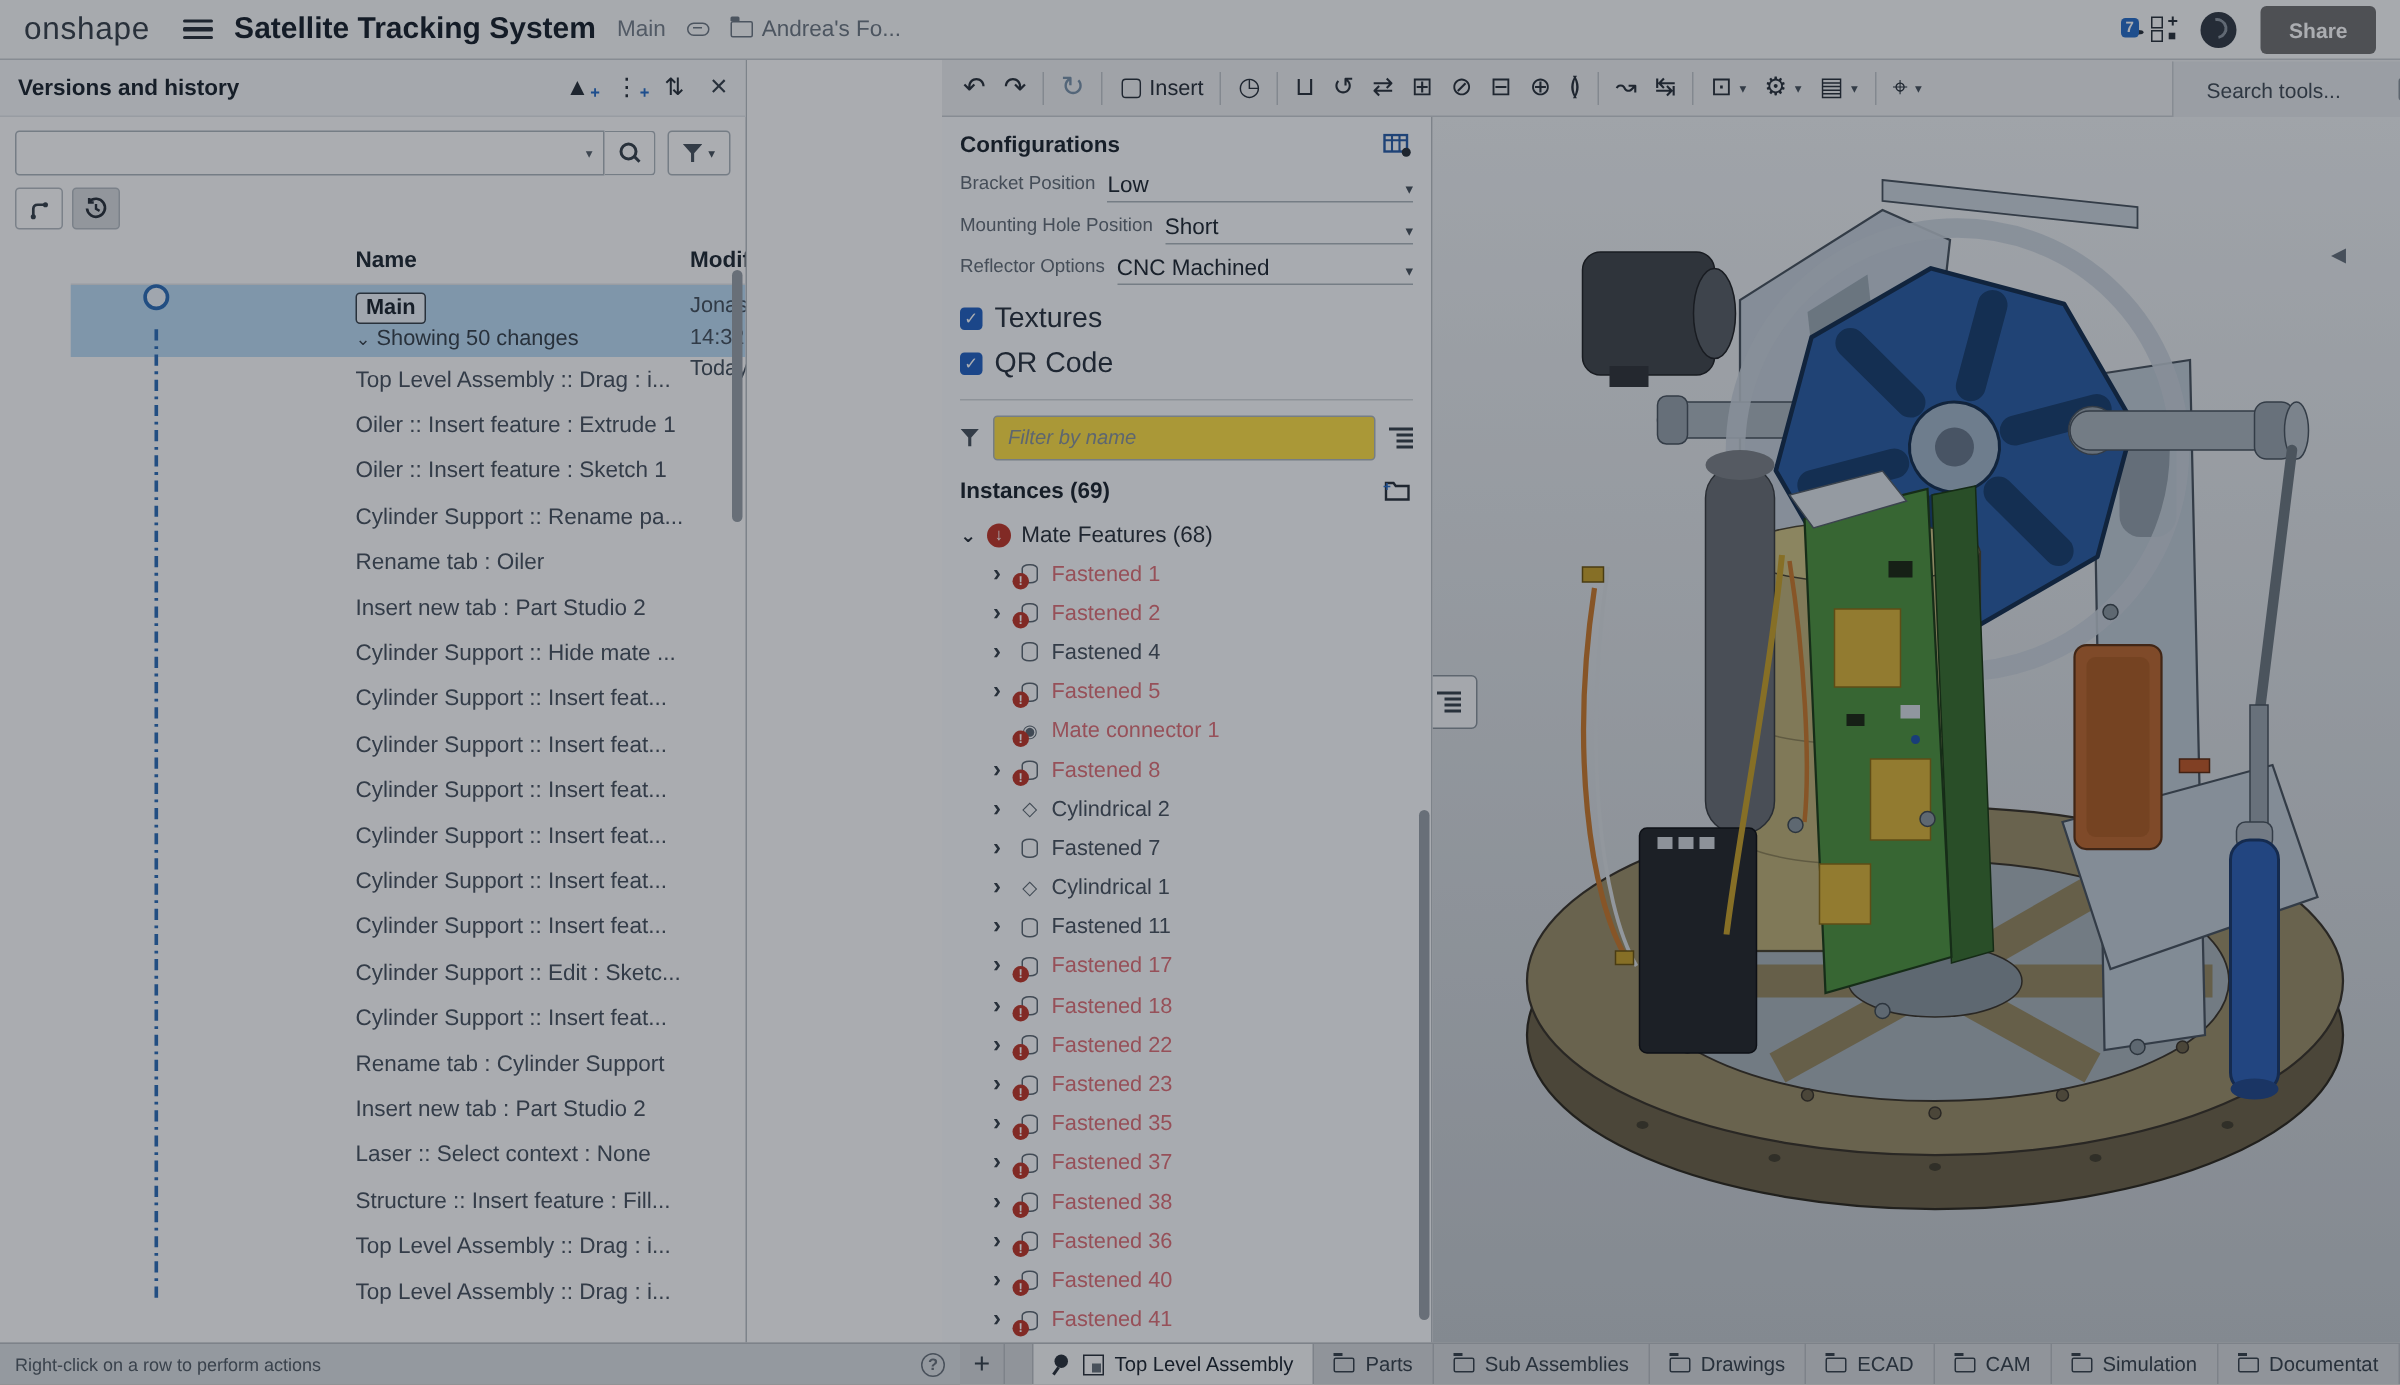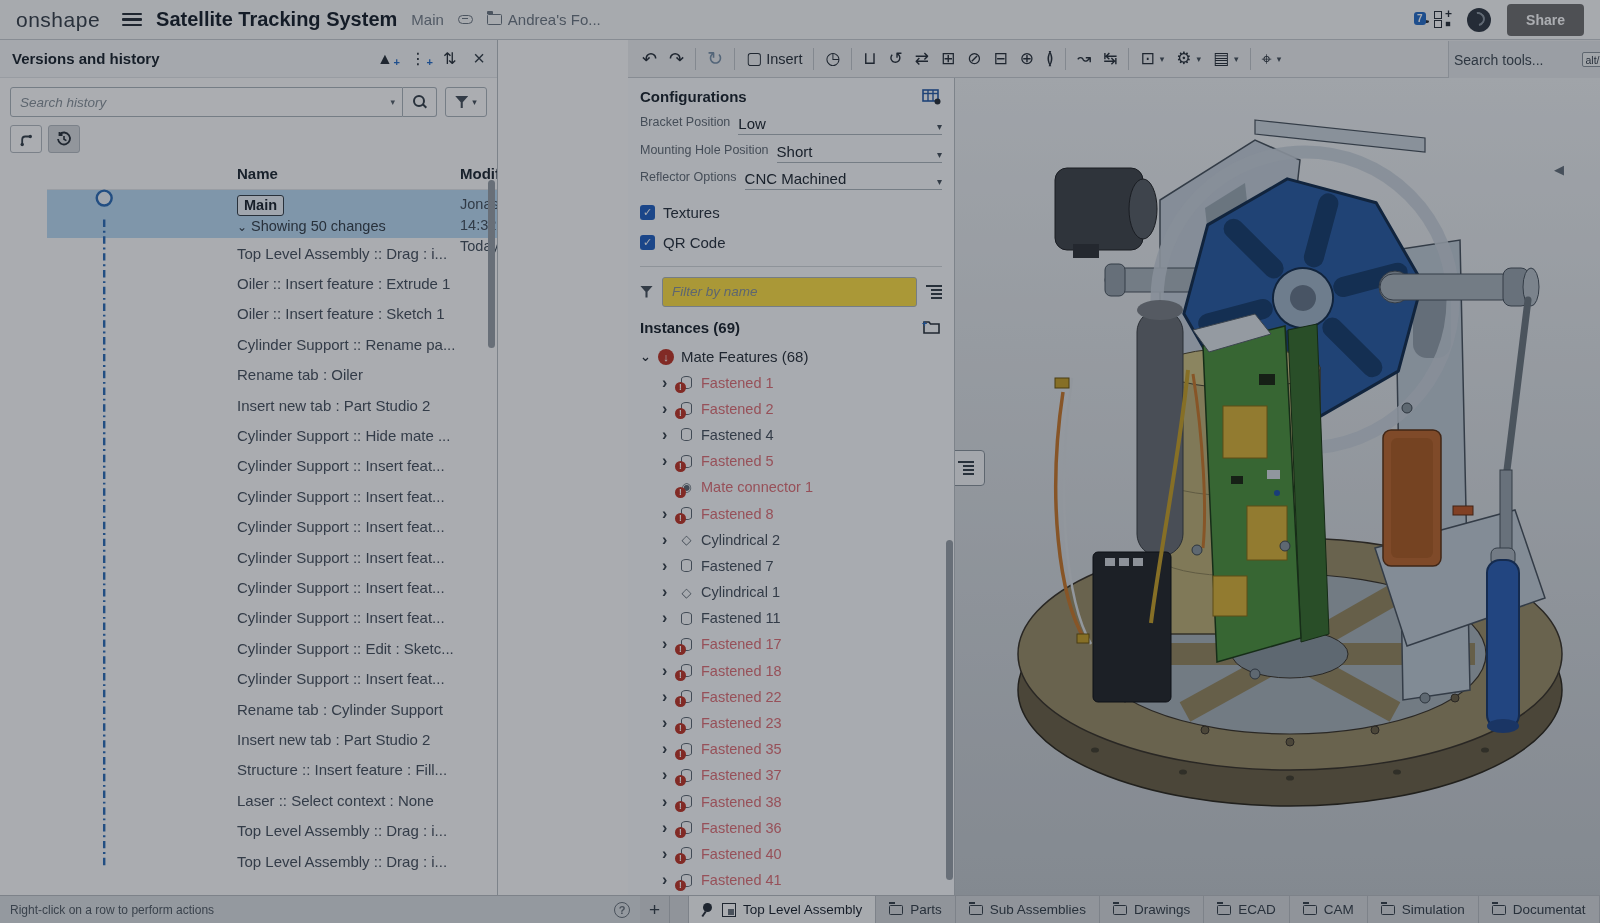--- a/index.html
+++ b/index.html
@@ -93,40 +93,40 @@
             height:32px; cursor:pointer; color:#2b333c; }
   .tb-glyph { font-size:17px; line-height:1; font-family:"DejaVu Sans",sans-serif; }
   [data-name="sync-button"] .tb-glyph { color:#7b93ab; font-size:19px; }
   [data-name="undo-button"] .tb-glyph, [data-name="redo-button"] .tb-glyph { font-size:18px; }
   [data-name="view-tools-button"] .tb-glyph { font-size:18px; }
   .tb-label { font-size:14.5px; color:#2b333c; }
   .tb-label:empty { display:none; }
   .tb-caret { display:none; font-size:9px; color:#4a545e; margin-left:1px; }
   .tb-caret.on { display:inline; }
   .tool-search { position:absolute; right:0; top:0; bottom:0; width:152px; background:#e5e9eb; border-left:1px solid #c9ced2;
-                 display:flex; align-items:center; padding:0 6px 0 5px; gap:6px; cursor:text; }
+                 display:flex; align-items:center; padding:0 6px 0 22px; gap:6px; cursor:text; }
   .tool-search-text { font-size:14px; color:#434d57; white-space:nowrap; }
   .kbd { border:1px solid #8a949c; background:#f2f4f5; border-radius:2px; font-size:10.5px; color:#39434d; padding:0.5px 3px;margin-left:32px; }
 
   
   .cpanel { position:absolute; left:628px; top:78px; width:327px; bottom:28px; background:#fbfcfd;
             border-right:1px solid #b9bfc4; z-index:5; overflow:hidden; }
   .cp-inner { padding:10px 12px 0 12px; }
   .cp-titlerow { display:flex; align-items:center; }
   .cp-title { font-size:15px; font-weight:bold; color:#1d2630; }
   .cfg-fields { margin-top:10px; }
   .cfg-row { display:flex; align-items:flex-start; height:27.5px; cursor:pointer; }
   .cfg-label { font-size:12.5px; color:#646e78; padding-bottom:4px; white-space:nowrap; }
   .cfg-valwrap { flex:1; margin-left:8px; border-bottom:1px solid #aeb6bd; display:flex; align-items:flex-end; justify-content:space-between; padding-bottom:2px; }
   .cfg-value { font-size:15px; color:#222b35; }
   .cfg-caret { font-size:10px; color:#4a545e; }
   .chk-row { display:flex; align-items:center; gap:8px; height:30px; cursor:pointer; }
   .chk-box { width:15px; height:15px; background:#2563c2; border-radius:3px; color:#fff; font-size:11px;
              display:flex; align-items:center; justify-content:center; }
-  .chk-label { font-size:15px; color:#2b3540; }
+  .chk-label { font-size:19px; color:#2b3540; }
   .cp-divider { border-top:1px solid #d4d8db; margin:8px 0 10px 0; }
   .filter-row { display:flex; align-items:center; gap:9px; }
   .filter-row input { flex:1; height:30px; border:1px solid #aeb6bd; border-radius:3px; font-style:italic;
                       font-size:13.5px; color:#39434d; padding:0 9px; outline:none; background:#fde047; font-family:inherit; }
   .filter-row input::placeholder { color:#8a949c; }
   .slist { width:16px; height:14px; position:relative; cursor:pointer; }
   .slist i { position:absolute; right:0; width:11px; height:2px; background:#39434d; }
   .slist i:nth-child(1){top:0; width:16px} .slist i:nth-child(2){top:4px} .slist i:nth-child(3){top:8px} .slist i:nth-child(4){top:12px}
   .inst-head { display:flex; align-items:center; margin-top:12px; }
   .inst-title { font-size:15px; font-weight:bold; color:#1d2630; }
@@ -218,21 +218,20 @@
       <span class="vp-icons">
         <span class="vh-ico" data-name="create-version-icon"><span>▲</span><span class="bplus">+</span></span>
         <span class="vh-ico" data-name="create-branch-icon"><span>⋮</span><span class="bplus">+</span></span>
         <span class="vh-ico" data-name="compare-icon"><span>⇅</span></span>
         <span class="vh-close" data-name="close-panel-icon">×</span>
       </span>
     </div>
 
     <div class="vp-searchrow">
       <span class="searchwrap" data-name="search-history-field">
-        <input type="text" data-name="search-history-input" placeholder="Search history" style="">
         <span class="in-caret" data-name="search-dropdown-caret-icon">▾</span>
       </span>
       <span class="sbtn" style="margin-left:-8px" data-name="search-button">
           <span class="mag" data-name="magnifier-icon"></span>
         </span>
       <span class="fbtn" data-name="filter-button">
         <span class="funnel" data-name="funnel-icon"></span>
         <span class="f-caret">▾</span>
       </span>
     </div>
@@ -331,25 +330,25 @@
 
           <div class="h-row" data-name="history-row">
             <span>Rename tab : Cylinder Support</span>
           </div>
 
           <div class="h-row" data-name="history-row">
             <span>Insert new tab : Part Studio 2</span>
           </div>
 
           <div class="h-row" data-name="history-row">
+            <span>Laser :: Select context : None</span>
+          </div>
+
+          <div class="h-row" data-name="history-row">
             <span>Structure :: Insert feature : Fill...</span>
-          </div>
-
-          <div class="h-row" data-name="history-row">
-            <span>Laser :: Select context : None</span>
           </div>
 
           <div class="h-row" data-name="history-row">
             <span>Top Level Assembly :: Drag : i...</span>
           </div>
 
           <div class="h-row" data-name="history-row">
             <span>Top Level Assembly :: Drag : i...</span>
           </div>
         </div>

